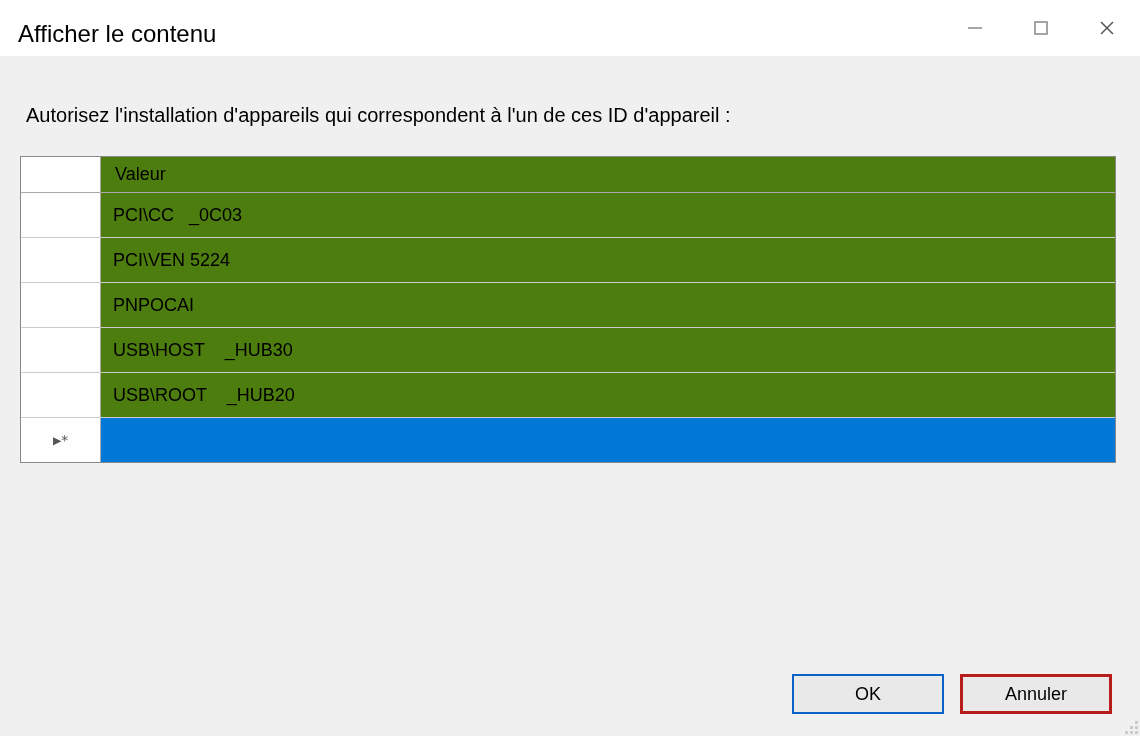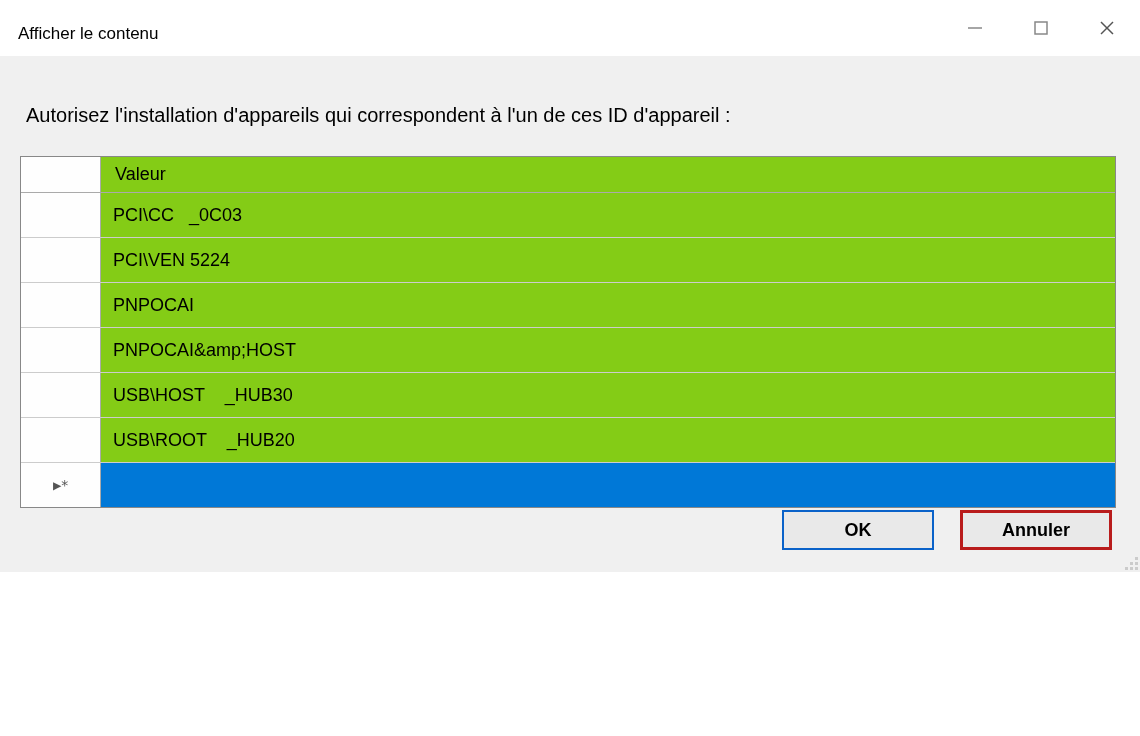--- a/index.html
+++ b/index.html
@@ -14,21 +14,21 @@
 
   
   .titlebar {
     height: 56px;
     display: flex;
     align-items: center;
     padding-left: 18px;
     background: #ffffff;
   }
   .titlebar-title {
-    font-size: 17px;
+    font-size: 24px;
     flex: 0 0 auto;
     margin-top: 12px;
   }
   .titlebar-spacer { flex: 1 1 auto; }
   .win-btns {
     display: flex;
     align-items: center;
     height: 100%;
   }
   .win-btn {
@@ -37,40 +37,40 @@
     display: flex;
     align-items: center;
     justify-content: center;
     color: #555;
   }
   .win-btn svg { display:block; }
 
   
   .client {
     position: relative;
-    height: 516px;
+    height: 680px;
     background: #f0f0f0;
     padding: 0;
   }
 
   .instruction {
     position: absolute;
     left: 26px;
     top: 48px;
     font-size: 20px;
   }
 
   
   .grid-wrap {
     position: absolute;
     left: 20px;
     top: 100px;
     width: 1096px;
     border: 1px solid #888;
-    background: #84cc16;
+    background: #4d7c0f;
   }
   .grid-header-row {
     display: flex;
     height: 36px;
     border-bottom: 1px solid #aaa;
   }
   .grid-row {
     display: flex;
     height: 45px;
     border-bottom: 1px solid #ccc;
@@ -125,22 +125,21 @@
     color:#555;
     letter-spacing: -1px;
   }
 
   
   .btn-row {
     position: absolute;
     right: 28px;
     bottom: 22px;
     display: flex;
-    gap: 26px;
-    font-weight: bold;
+    gap: 16px;
   }
   .btn {
     width: 152px;
     height: 40px;
     font-size: 18px;
     background: #e9e9e9;
     border: 3px solid #b91c1c;
     display:flex;
     align-items:center;
     justify-content:center;
@@ -213,24 +212,20 @@
     <div class="grid-row">
       <div class="row-head"></div>
       <div class="row-cell">PCI\VEN 5224</div>
     </div>
     <div class="grid-row">
       <div class="row-head"></div>
       <div class="row-cell">PNPOCAI</div>
     </div>
     <div class="grid-row">
       <div class="row-head"></div>
-      <div class="row-cell">PNPOCAI&amp;amp;HOST</div>
-    </div>
-    <div class="grid-row">
-      <div class="row-head"></div>
       <div class="row-cell">USB\HOST    _HUB30</div>
     </div>
     <div class="grid-row">
       <div class="row-head"></div>
       <div class="row-cell">USB\ROOT    _HUB20</div>
     </div>
 
     <div class="grid-row row-input">
       <div class="row-head">
         <span class="row-indicator">▶*</span>

